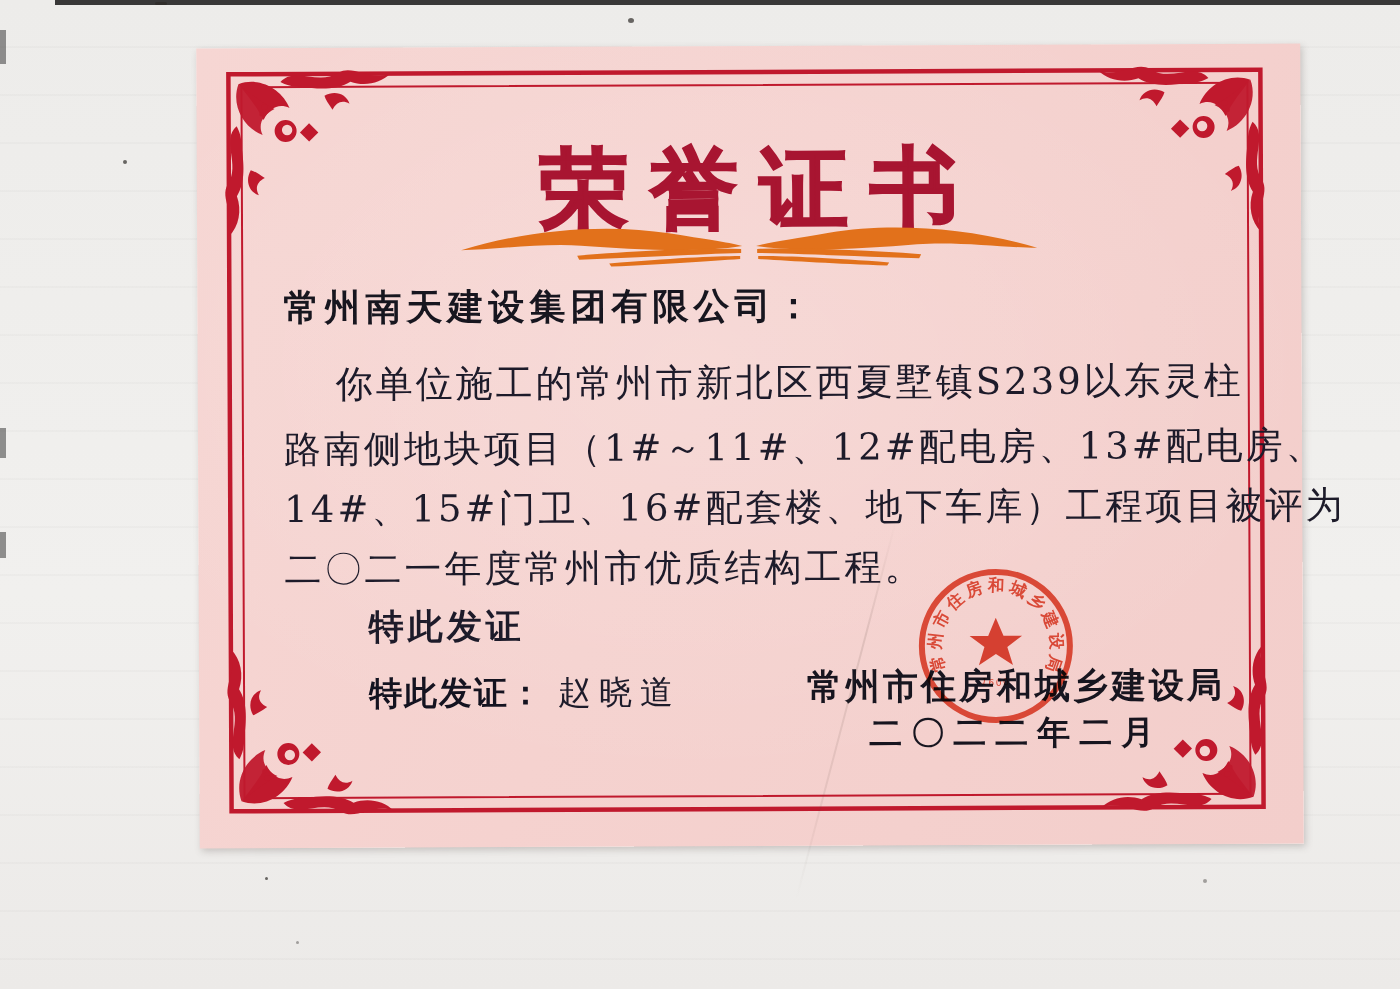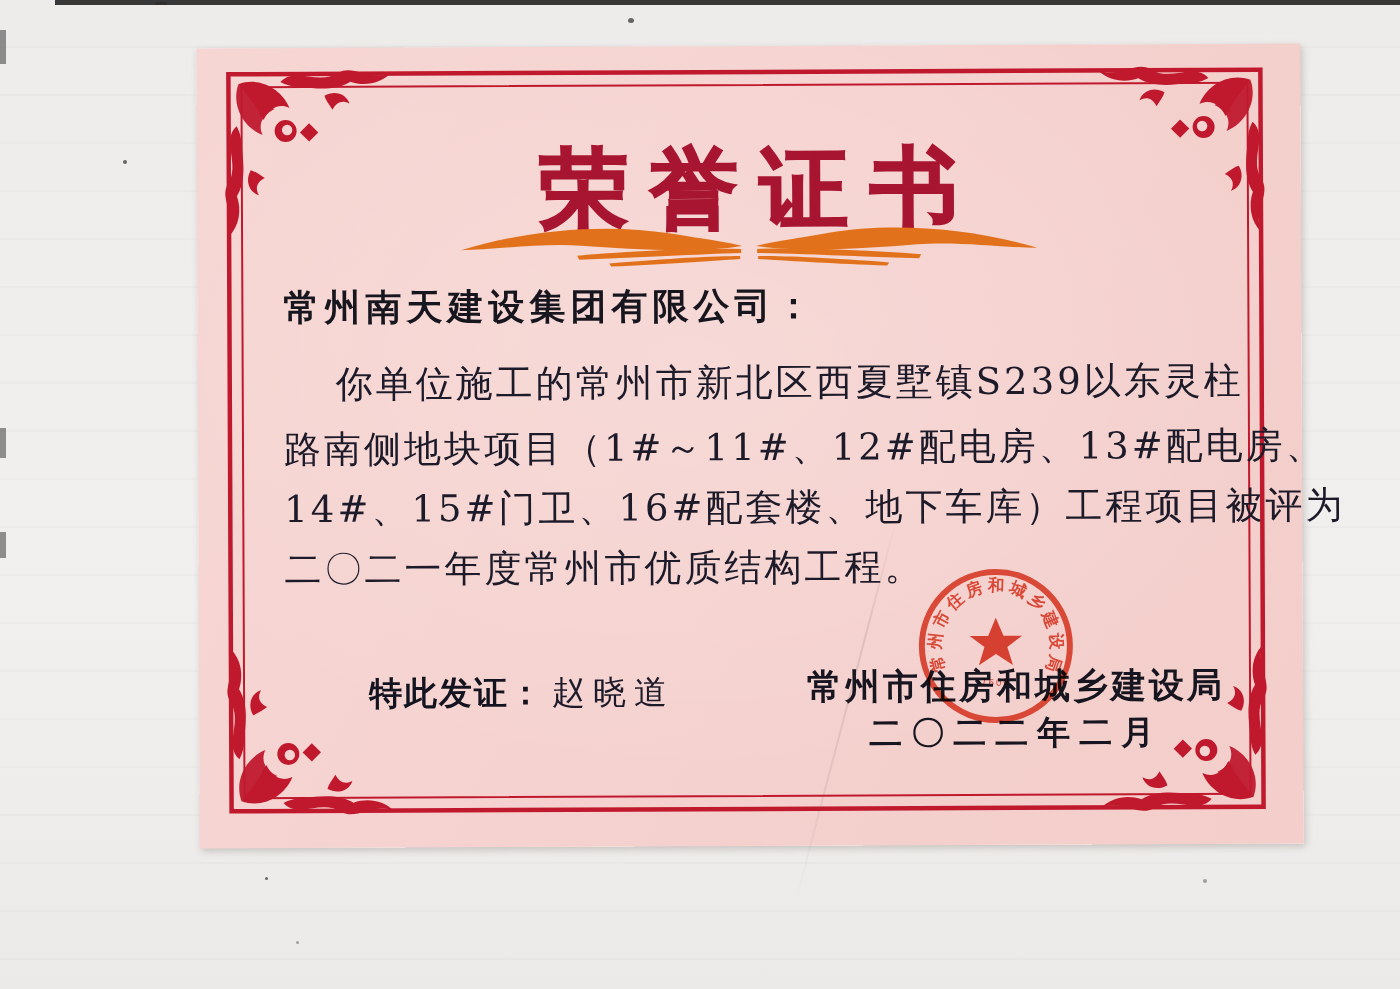--- a/index.html
+++ b/index.html
@@ -46,21 +46,21 @@
     font-size:37px;letter-spacing:3px;white-space:nowrap;
   }
   .l1{left:138px;top:312px;}
   .l2{left:86px; top:377px;}
   .l3{left:86px; top:437px;}
   .l4{left:86px; top:497px;}
   .closing{left:170px;top:556px;font-size:35px;font-weight:700;letter-spacing:4px;}
 
   .manager{position:absolute;left:170px;top:624px;font-size:33px;white-space:nowrap;}
   .manager .label{font-weight:800;color:#141320;letter-spacing:2px;}
-  .manager .name{font-family:"DejaVu Serif","Liberation Serif",serif;color:#1d1b2a;letter-spacing:8px;margin-left:8px;}
+  .manager .name{font-family:"DejaVu Serif","Liberation Serif",serif;color:#1d1b2a;letter-spacing:8px;margin-left:14px;}
 
   .issuer{
     position:absolute;left:597px;top:618px;width:440px;text-align:center;
     font-family:"DejaVu Serif","Liberation Serif",serif;
     font-size:35px;font-weight:700;color:#17151f;letter-spacing:3px;white-space:nowrap;
   }
   .date{
     position:absolute;left:597px;top:666px;width:440px;text-align:center;
     font-family:"DejaVu Serif","Liberation Serif",serif;
     font-size:33px;font-weight:600;color:#17151f;letter-spacing:9px;white-space:nowrap;
@@ -134,20 +134,21 @@
     <use href="#swooshL"></use>
     <use href="#swooshL" transform="translate(580,0) scale(-1,1)"></use>
   </svg>
 
   <div class="recipient">常州南天建设集团有限公司：</div>
 
   <div class="bodyline l1">你单位施工的常州市新北区西夏墅镇S239以东灵柱</div>
   <div class="bodyline l2">路南侧地块项目（1#～11#、12#配电房、13#配电房、</div>
   <div class="bodyline l3">14#、15#门卫、16#配套楼、地下车库）工程项目被评为</div>
   <div class="bodyline l4">二〇二一年度常州市优质结构工程。</div>
+  <div class="bodyline closing">特此发证</div>
 
   <div class="manager">
     <span class="label">特此发证：</span><span class="name">赵晓道</span>
   </div>
 
   <div class="issuer">常州市住房和城乡建设局</div>
   <div class="date">二〇二二年二月</div>
 
   <svg class="seal" width="170" height="170" viewBox="0 0 170 170">
     <defs>

